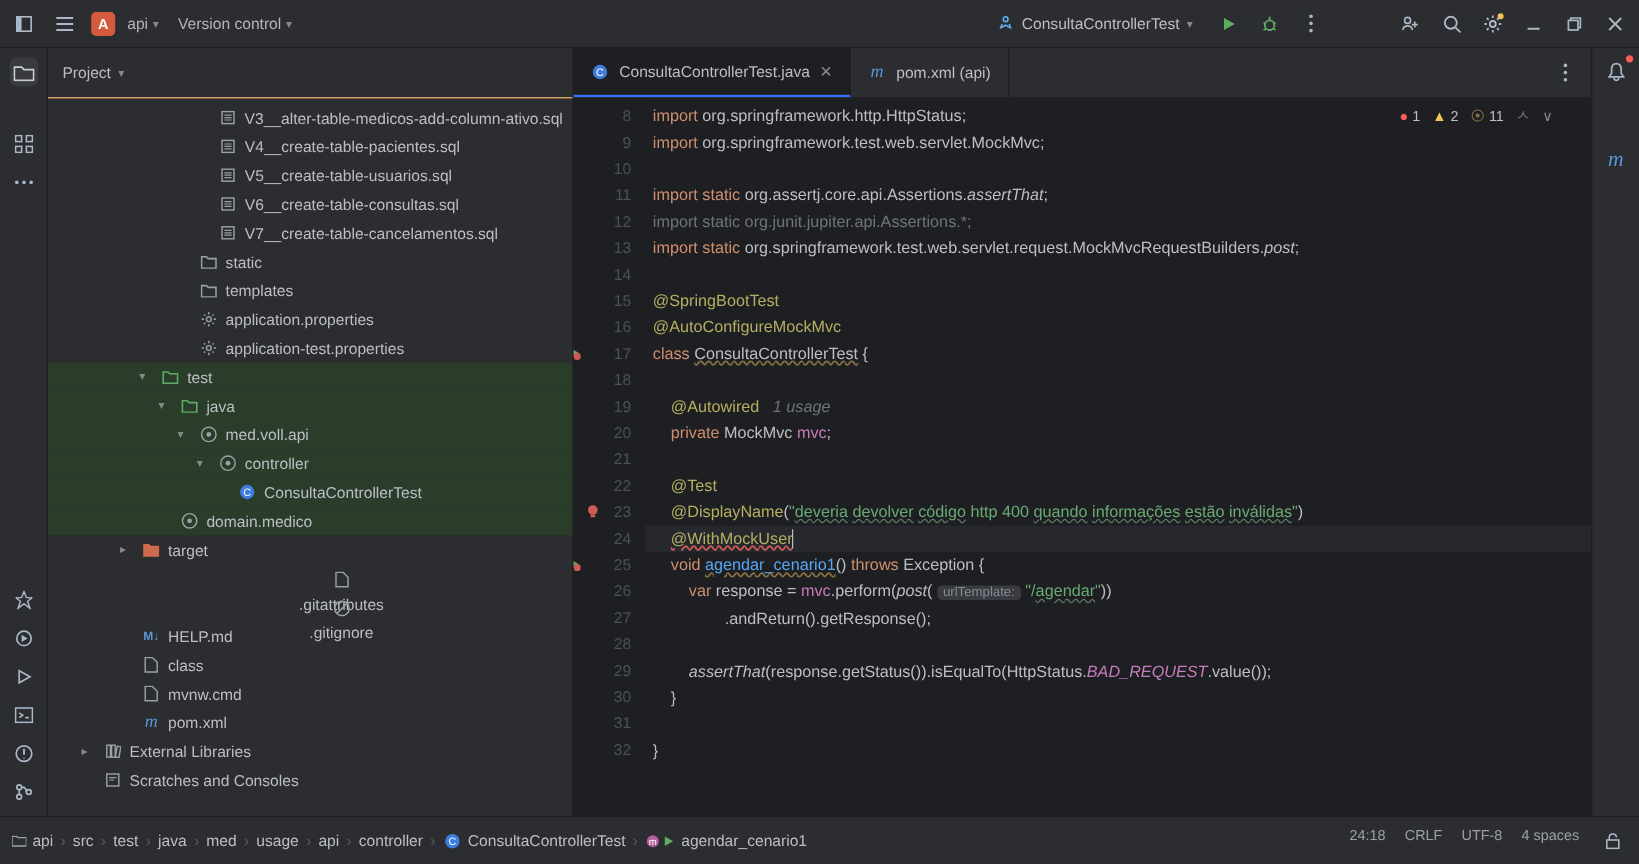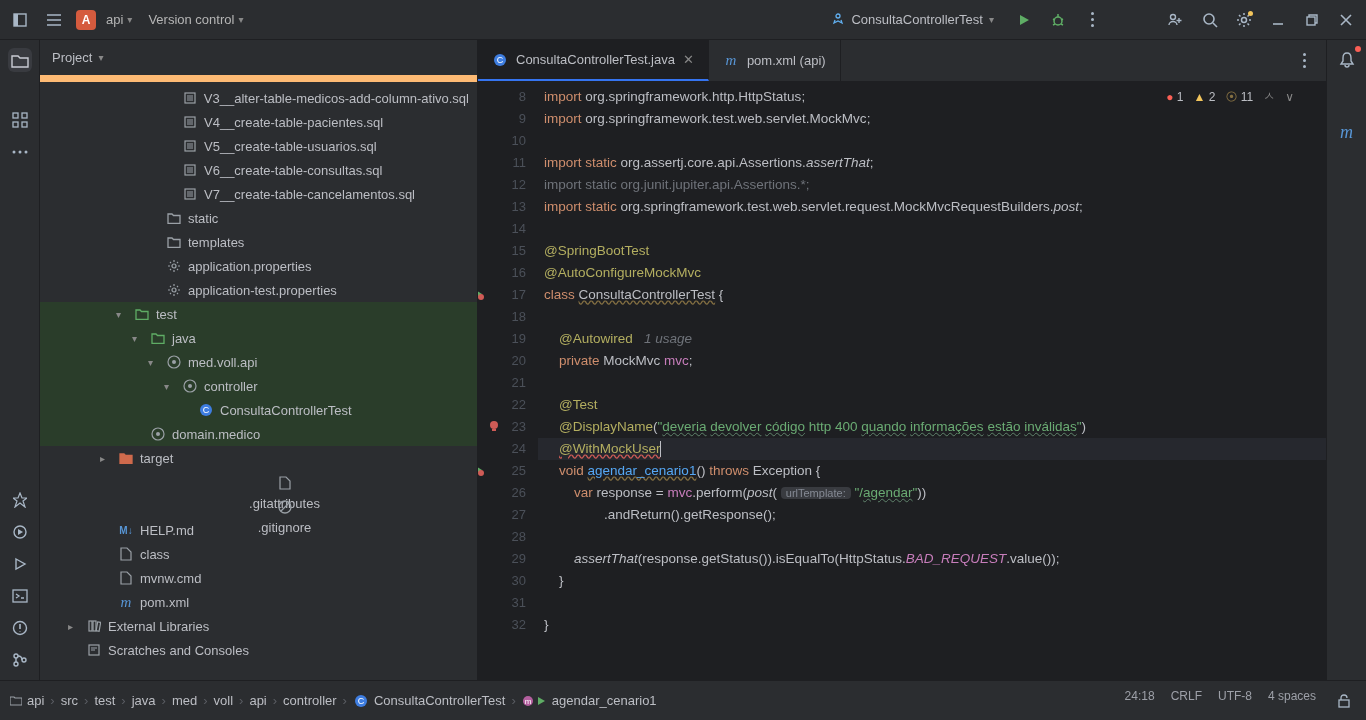--- a/index.html
+++ b/index.html
@@ -13,21 +13,21 @@
 .run-cfg { display:flex; align-items:center; gap:6px; padding:4px 8px; border-radius:6px; }
 .run-cfg svg { fill:#3e86ff; }
 .top-right { gap:10px; }
 .play-g { color:#5fad65; }
 .bug-g { color:#5fad65; }
 .body-area { display:flex; height:640px; }
 .left-strip { width:40px; background:#2b2d30; border-right:1px solid #1e1f22; display:flex; flex-direction:column; align-items:center; padding-top:8px; gap:8px; }
 .left-strip .sel { background:#393b40; border-radius:6px; }
 .left-strip-bottom { margin-top:auto; margin-bottom:8px; display:flex; flex-direction:column; align-items:center; gap:8px; }
 .sidebar { width:438px; background:#2b2d30; border-right:1px solid #1e1f22; display:flex; flex-direction:column; }
-.panel-header { height:42px; display:flex; align-items:center; padding:0 12px; border-bottom:7px solid #fdba74; }
+.panel-header { height:42px; display:flex; align-items:center; padding:0 12px; border-bottom:1px solid #fdba74; }
 .tree { flex:1; overflow:auto; padding:4px 0; }
 .tree-item { height:24px; display:flex; align-items:center; gap:6px; padding-right:8px; white-space:nowrap; }
 .tree-item.selhl { background:#2e436e; }
 .tree-item.greenish { background:#2a3d2a; }
 .ti-file { color:#bcbec4; }
 .ti-chev { width:12px; color:#888; font-size:10px; }
 .ti-icon { width:16px; height:16px; display:flex; align-items:center; justify-content:center; }
 .main { flex:1; display:flex; flex-direction:column; background:#1e1f22; }
 .tabs { height:42px; background:#2b2d30; display:flex; align-items:stretch; border-bottom:1px solid #1e1f22; }
 .tab { display:flex; align-items:center; gap:8px; padding:0 14px; font-size:13px; border-right:1px solid #1e1f22; }
@@ -566,21 +566,21 @@
         </svg>api</span>
       <span class="bc-sep">›</span>
       <span class="bc-item">src</span>
       <span class="bc-sep">›</span>
       <span class="bc-item">test</span>
       <span class="bc-sep">›</span>
       <span class="bc-item">java</span>
       <span class="bc-sep">›</span>
       <span class="bc-item">med</span>
       <span class="bc-sep">›</span>
-      <span class="bc-item">voll</span>
+      <span class="bc-item">usage</span>
       <span class="bc-sep">›</span>
       <span class="bc-item">api</span>
       <span class="bc-sep">›</span>
       <span class="bc-item">controller</span>
       <span class="bc-sep">›</span>
       <span class="bc-item"><span class="ti-icon">
           <svg width="14" height="14">
             <circle cx="7" cy="7" r="6" fill="#3e7de0"></circle>
             <text x="7" y="10" text-anchor="middle" fill="#fff" font-size="9" font-family="Arial">C</text>
           </svg>

